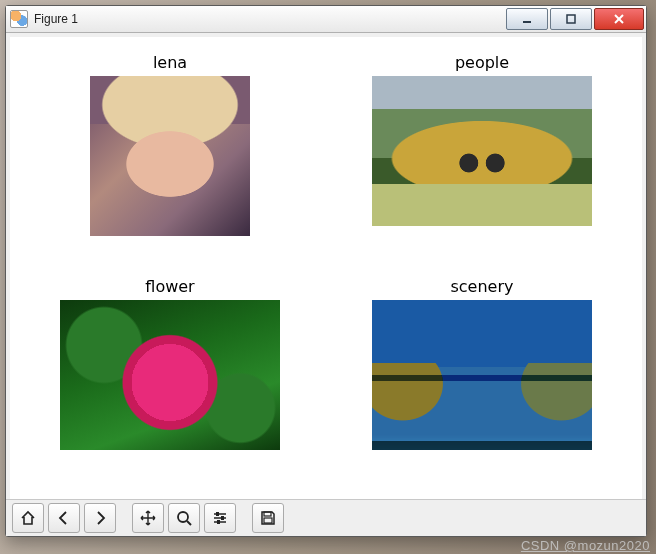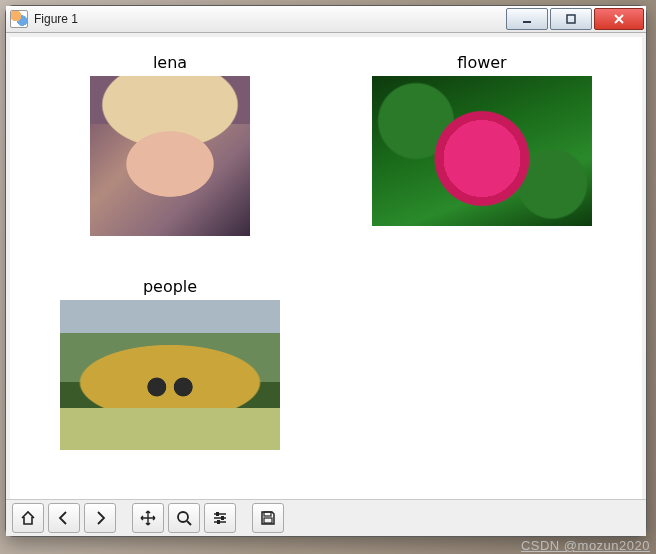--- a/index.html
+++ b/index.html
@@ -18,21 +18,21 @@
     background: linear-gradient(110deg,#c7bcb2 0%,#a59888 55%,#8c7e70 100%);
   }
   .window {
     position: absolute;
     left: 5px;
     top: 5px;
     width: 640px;
     height: 530px;
     background: #f0f0f0;
     border: 1px solid #5a5a5a;
-    border-radius: 8px;
+    border-radius: 3px;
     box-shadow: 0 6px 18px rgba(0,0,0,.35);
     display: flex;
     flex-direction: column;
   }
   .titlebar {
     height: 26px;
     background: linear-gradient(#fdfdfd,#e8e8e8);
     border-bottom: 1px solid #b0b0b0;
     display: flex;
     align-items: center;
@@ -211,26 +211,30 @@
       </div>
     </div>
 
     <div class="canvas">
       <div class="grid">
         <div class="cell">
           <div class="ptitle">lena</div>
           <div class="thumb lena" class-extra="lena"></div>
         </div>
         <div class="cell">
+          <div class="ptitle">people</div>
+          <div class="thumb people"></div>
+        </div>
+        <div class="cell">
           <div class="ptitle">flower</div>
           <div class="thumb flower"></div>
         </div>
         <div class="cell">
-          <div class="ptitle">people</div>
-          <div class="thumb people"></div>
+          <div class="ptitle">scenery</div>
+          <div class="thumb scenery"></div>
         </div>
       </div>
     </div>
 
     <div class="toolbar">
       <div class="tbtn">
         <svg width="18" height="18">
             <path d="M3 9 L9 3 L15 9 M5 8 V15 H13 V8" fill="none" stroke="#222" stroke-width="1.6"></path>
           </svg>
       </div>

